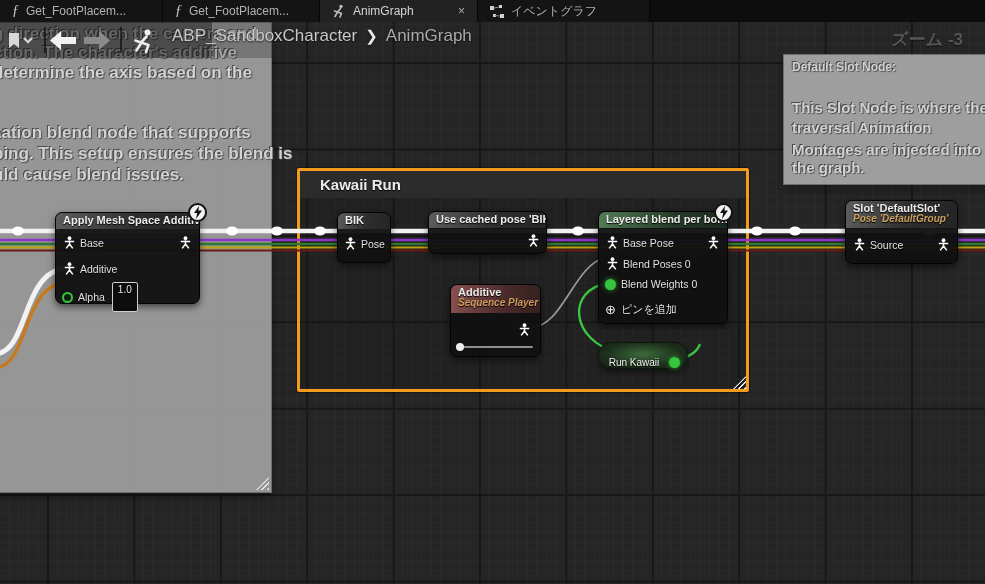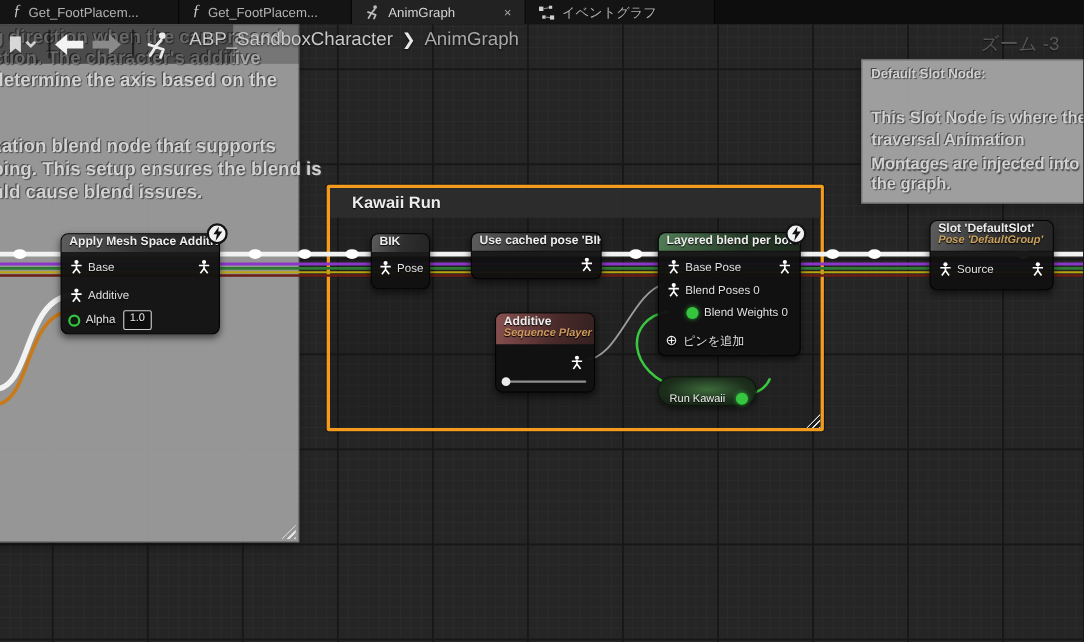--- a/index.html
+++ b/index.html
@@ -53,42 +53,42 @@
     text-shadow:0 1px 1px #000; overflow:hidden; }
   .nhead.green { background:linear-gradient(100deg,#517d55 0%,#253826 60%,#1d2b1e 100%); }
   .nhead.maroon { height:28px; background:linear-gradient(100deg,#8a5151 0%,#4a2a2a 60%,#342020 100%); }
   .nhead .sub { display:block; font-size:10px; font-style:italic; font-weight:bold; color:#cf9a5e; margin-top:-1px; }
   .prow { position:absolute; display:flex; align-items:center; gap:5px;
     color:#e0e0e0; font-size:10.5px; white-space:nowrap; text-shadow:0 1px 1px #000; }
   .outpin { position:absolute; }
   .pin-green { width:11px; height:11px; border-radius:50%; background:#35c53f;
     box-shadow:0 0 5px rgba(53,197,63,0.8); }
   .pin-green-ring { width:11px; height:11px; border-radius:50%; border:2.5px solid #35c53f; background:#101c10; }
-  .valuebox { height:18px; line-height:13px; padding:0 5px; margin-left:2px;
+  .valuebox { height:30px; line-height:13px; padding:0 5px; margin-left:2px;
     border:1px solid #cfcfcf; border-radius:2px; background:#0d0d0d; color:#e8e8e8; font-size:10px; }
   .bolt-badge { position:absolute; width:19px; height:19px; border-radius:50%;
     background:#f2f2f2; border:2px solid #141414; display:flex; align-items:center; justify-content:center; }
   .addpin-glyph { font-size:13px; color:#f0f0f0; }
 
   #run-kawaii { position:absolute; left:598px; top:320px; width:90px; height:27px;
     border-radius:14px; border:1px solid #0a180a;
     background:radial-gradient(ellipse at 50% 45%, #3d6b3b 0%, #1d2f1c 60%, #141f14 100%);
     box-shadow:0 3px 6px rgba(0,0,0,0.5); display:flex; align-items:flex-end; }
   #run-kawaii .rk-label { flex:1; text-align:center; color:#f2f2f2; font-size:10px; text-shadow:0 1px 1px #000; }
 
   
   .tb-shade1 { position:absolute; left:0; top:0; width:212px; height:36px; background:rgba(5,5,5,0.52); }
   .tb-shade2 { position:absolute; left:212px; top:0; width:60px; height:36px; background:rgba(5,5,5,0.22); }
   .tb-sep { position:absolute; top:5px; width:2px; height:26px; background:rgba(0,0,0,0.55); }
   #breadcrumb { position:absolute; left:172px; top:4px; display:flex; align-items:center; gap:8px;
     font-size:17px; white-space:nowrap; text-shadow:0 1px 2px rgba(0,0,0,0.7); }
   #breadcrumb .root { color:#c9c9c9; }
   #breadcrumb .sep { color:#e8e8e8; font-size:15px; font-weight:bold; }
   #breadcrumb .cur { color:#a9a9a9; }
-  #zoom-indicator { position:absolute; right:22px; top:6px; font-size:17px; font-weight:normal;
+  #zoom-indicator { position:absolute; right:22px; top:6px; font-size:17px; font-weight:bold;
     color:#575757; text-shadow:0 1px 1px rgba(0,0,0,0.5); }
 
   svg { display:block; }
   .progress-line { position:absolute; left:7px; right:7px; bottom:8px; height:2px; background:#8f8f8f; border-radius:1px; }
   .progress-dot { position:absolute; left:5px; bottom:5px; width:8px; height:8px; border-radius:50%; background:#ececec; }
 </style>
 </head>
 <body>
 
 <div id="tabbar">
@@ -262,21 +262,21 @@
         </svg>
       <span>Base Pose</span>
     </div>
     <div class="prow" style="left:8px; top:45px;">
       <svg width="11" height="13" viewBox="0 0 11 13">
           <circle cx="5.5" cy="2.2" r="1.9" fill="#fff"></circle>
           <path d="M5.5 4.2 V8 M0.8 5.4 H10.2 M5.5 8 L2.2 12.4 M5.5 8 L8.8 12.4" stroke="#fff" stroke-width="1.5" fill="none"></path>
         </svg>
       <span>Blend Poses 0</span>
     </div>
-    <div class="prow" style="left:6px; top:66px;margin-left:19px;">
+    <div class="prow" style="left:6px; top:66px;">
       <span class="pin-green"></span>
       <span>Blend Weights 0</span>
     </div>
     <div class="prow" style="left:6px; top:90px;">
       <span class="addpin-glyph">⊕</span>
       <span style="font-size:11px;">ピンを追加</span>
     </div>
     <div class="outpin" style="right:8px; top:24px;">
       <svg width="11" height="13" viewBox="0 0 11 13">
           <circle cx="5.5" cy="2.2" r="1.9" fill="#fff"></circle>

